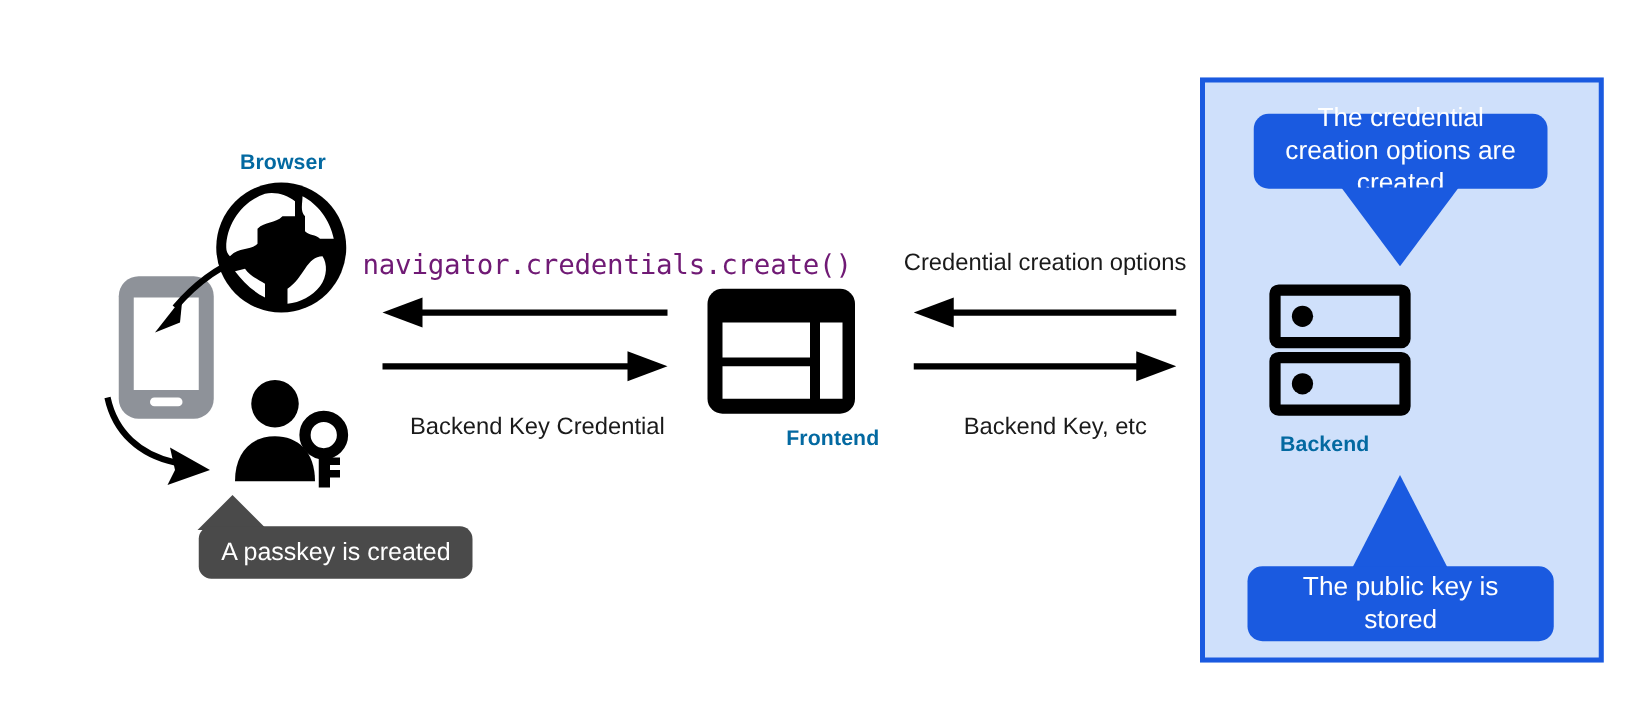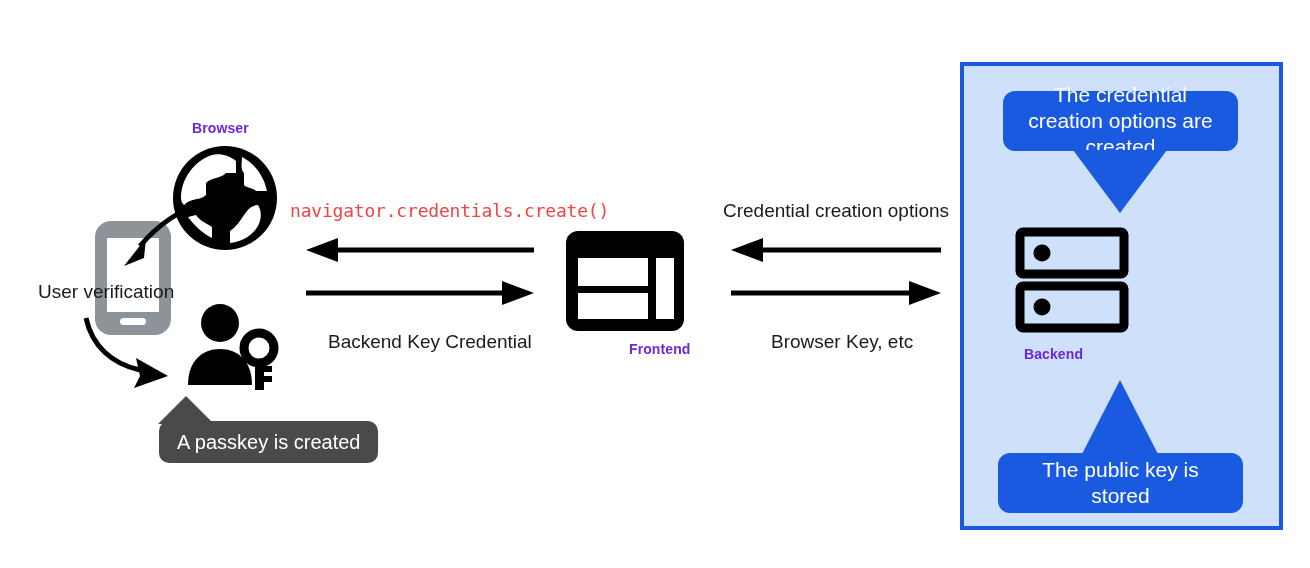--- a/index.html
+++ b/index.html
@@ -15,37 +15,37 @@
     position: relative;
     width: 1310px;
     height: 568px;
     background: #ffffff;
     overflow: hidden;
   }
   .abs { position: absolute; }
 
   
   .label-bold {
-    font-size: 14px;
+    font-size: 17px;
     font-weight: 700;
-    color: #6d28d9;
+    color: #0369a1;
     letter-spacing: 0.1px;
     white-space: nowrap;
   }
   .label-plain {
     font-size: 19px;
     font-weight: 400;
     color: #1a1a1a;
     white-space: nowrap;
   }
   .label-mono {
     font-family: "DejaVu Sans Mono", "Liberation Mono", monospace;
-    font-size: 18px;
+    font-size: 22px;
     font-weight: 400;
-    color: #ef4444;
+    color: #701a75;
     white-space: nowrap;
     letter-spacing: -0.2px;
   }
 
   
   .backend-panel {
     left: 960px;
     top: 62px;
     width: 323px;
     height: 468px;
@@ -151,21 +151,20 @@
     </svg>
   </div>
 
   <div class="abs" style="left:100px; top:196px;">
     <svg width="110" height="80" viewBox="0 0 110 80" aria-hidden="true">
       <path d="M104 6 C86 12 62 24 40 50" fill="none" stroke="#000000" stroke-width="5"></path>
       <path d="M24 70 L46 42 L44 62 L24 70 Z" fill="#000000"></path>
     </svg>
   </div>
 
-  <div class="abs label-plain" style="left:38px; top:281px;">User verification</div>
 
   <div class="abs" style="left:78px; top:312px;">
     <svg width="120" height="80" viewBox="0 0 120 80" aria-hidden="true">
       <path d="M8 6 C14 34 34 52 62 58" fill="none" stroke="#000000" stroke-width="5"></path>
       <path d="M90 64 L58 46 L62 64 L56 76 Z" fill="#000000"></path>
     </svg>
   </div>
 
   <div class="abs" style="left:186px; top:303px;">
     <svg width="96" height="88" viewBox="0 0 96 88" aria-hidden="true">
@@ -222,15 +221,15 @@
     </svg>
   </div>
 
   <div class="abs" style="left:731px; top:281px;">
     <svg width="210" height="24" viewBox="0 0 210 24" aria-hidden="true">
       <line x1="0" y1="12" x2="184" y2="12" stroke="#000000" stroke-width="5"></line>
       <path d="M210 12 L178 0 L178 24 Z" fill="#000000"></path>
     </svg>
   </div>
 
-  <div class="abs label-plain" style="left:771px; top:331px;">Browser Key, etc</div>
+  <div class="abs label-plain" style="left:771px; top:331px;">Backend Key, etc</div>
 
 </div>
 
 </body></html>

